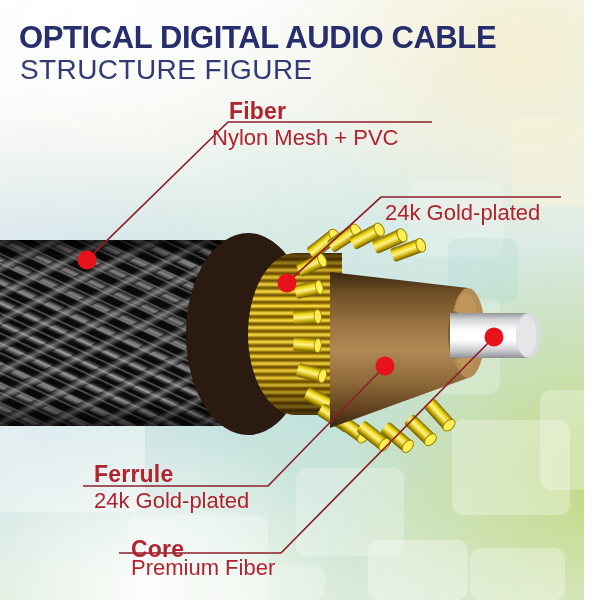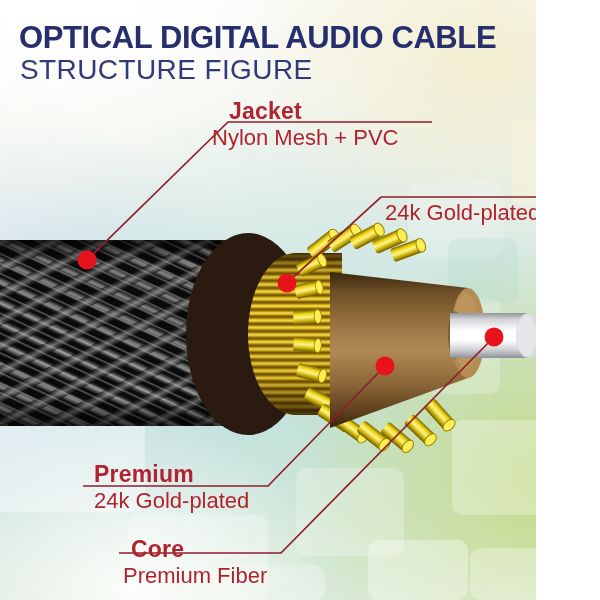--- a/index.html
+++ b/index.html
@@ -1,17 +1,17 @@
 <!DOCTYPE html>
 <html><head>
 <meta charset="utf-8">
 <style>
   html,body{margin:0;padding:0;}
   body{width:600px;height:600px;overflow:hidden;font-family:"Liberation Sans",sans-serif;}
-  .stage{position:relative;width:536px;height:600px;overflow:hidden;
+  .stage{position:relative;width:584px;height:600px;overflow:hidden;
     background:
       radial-gradient(320px 220px at 18% 2%, rgba(255,255,255,.95), rgba(255,255,255,0) 60%),
       radial-gradient(380px 320px at 90% 10%, rgba(244,238,205,.85), rgba(244,238,205,0) 62%),
       radial-gradient(430px 390px at 102% 80%, rgba(193,216,130,.95), rgba(193,216,130,0) 62%),
       radial-gradient(330px 280px at 25% 98%, rgba(255,255,255,.9), rgba(255,255,255,0) 60%),
       radial-gradient(520px 430px at 56% 64%, rgba(184,222,217,.75), rgba(184,222,217,0) 66%),
       radial-gradient(430px 370px at 4% 58%, rgba(196,219,233,.9), rgba(196,219,233,0) 62%),
       linear-gradient(160deg,#ffffff 0%,#f7f8f3 22%,#e6efec 46%,#d9eae2 66%,#dfecd6 82%,#e8f1ec 100%);}
   .tile{position:absolute;border-radius:10px;}
   .svg-layer{position:absolute;left:0;top:0;width:600px;height:600px;}
@@ -20,21 +20,21 @@
   .callout{position:absolute;white-space:nowrap;}
   .callout-title{font-size:23px;font-weight:700;color:#b0232f;letter-spacing:.2px;line-height:1;}
   .callout-desc{font-size:22px;font-weight:400;color:#b0232f;line-height:1;}
   #jacket-title{left:229px;top:100px;}
   #jacket-desc{left:212px;top:127px;}
   #conductor-title{left:385px;top:172px;}
   #conductor-desc{left:385px;top:202px;}
   #ferrule-title{left:94px;top:463px;}
   #ferrule-desc{left:94px;top:490px;}
   #core-title{left:131px;top:538px;}
-  #core-desc{left:123px;top:557px;margin-top:8px;}
+  #core-desc{left:131px;top:557px;}
 </style>
 </head>
 <body>
 
 <div class="stage">
 
   <div class="tile" style="left:388px;top:298px;width:112px;height:96px;background:rgba(255,255,255,.22);"></div>
   <div class="tile" style="left:452px;top:420px;width:118px;height:95px;background:rgba(255,255,255,.30);"></div>
   <div class="tile" style="left:296px;top:468px;width:108px;height:88px;background:rgba(255,255,255,.26);"></div>
   <div class="tile" style="left:540px;top:390px;width:60px;height:100px;background:rgba(255,255,255,.28);"></div>
@@ -176,23 +176,23 @@
       <circle cx="87" cy="260" r="9.5"></circle>
       <circle cx="287" cy="283" r="9.5"></circle>
       <circle cx="385" cy="366" r="9.5"></circle>
       <circle cx="494" cy="337" r="9.5"></circle>
     </g>
   </svg>
 
   <div class="title">OPTICAL DIGITAL AUDIO CABLE</div>
   <div class="subtitle">STRUCTURE FIGURE</div>
 
-  <div class="callout callout-title" id="jacket-title">Jacket</div>
+  <div class="callout callout-title" id="jacket-title">Fiber</div>
   <div class="callout callout-desc" id="jacket-desc">Nylon Mesh + PVC</div>
 
   <div class="callout callout-desc" id="conductor-desc">24k Gold-plated</div>
 
-  <div class="callout callout-title" id="ferrule-title">Premium</div>
+  <div class="callout callout-title" id="ferrule-title">Ferrule</div>
   <div class="callout callout-desc" id="ferrule-desc">24k Gold-plated</div>
 
   <div class="callout callout-title" id="core-title">Core</div>
   <div class="callout callout-desc" id="core-desc">Premium Fiber</div>
 </div>
 
 </body></html>

